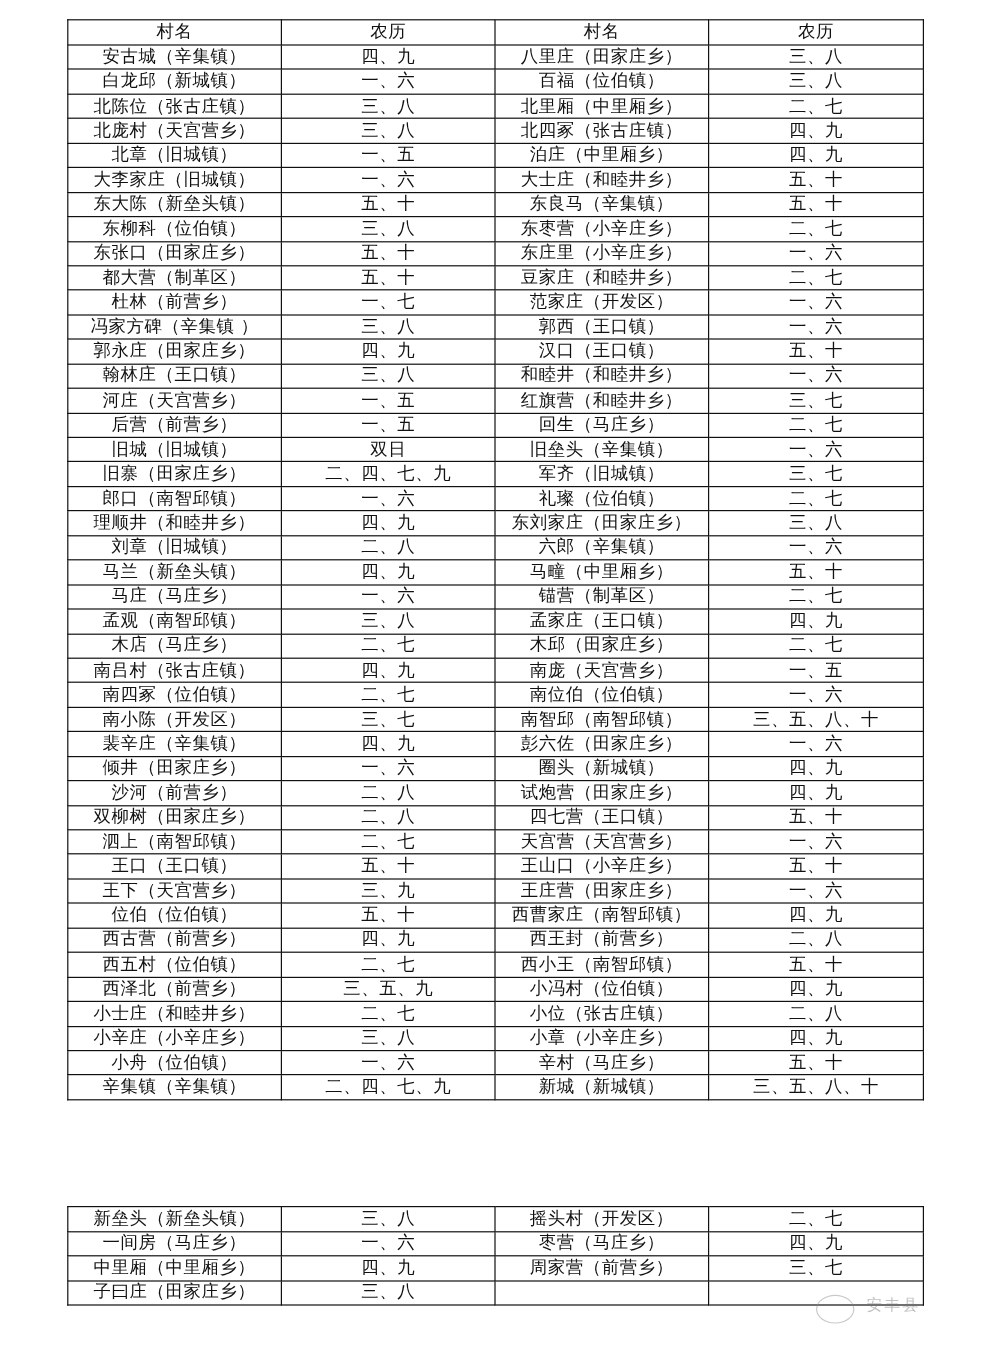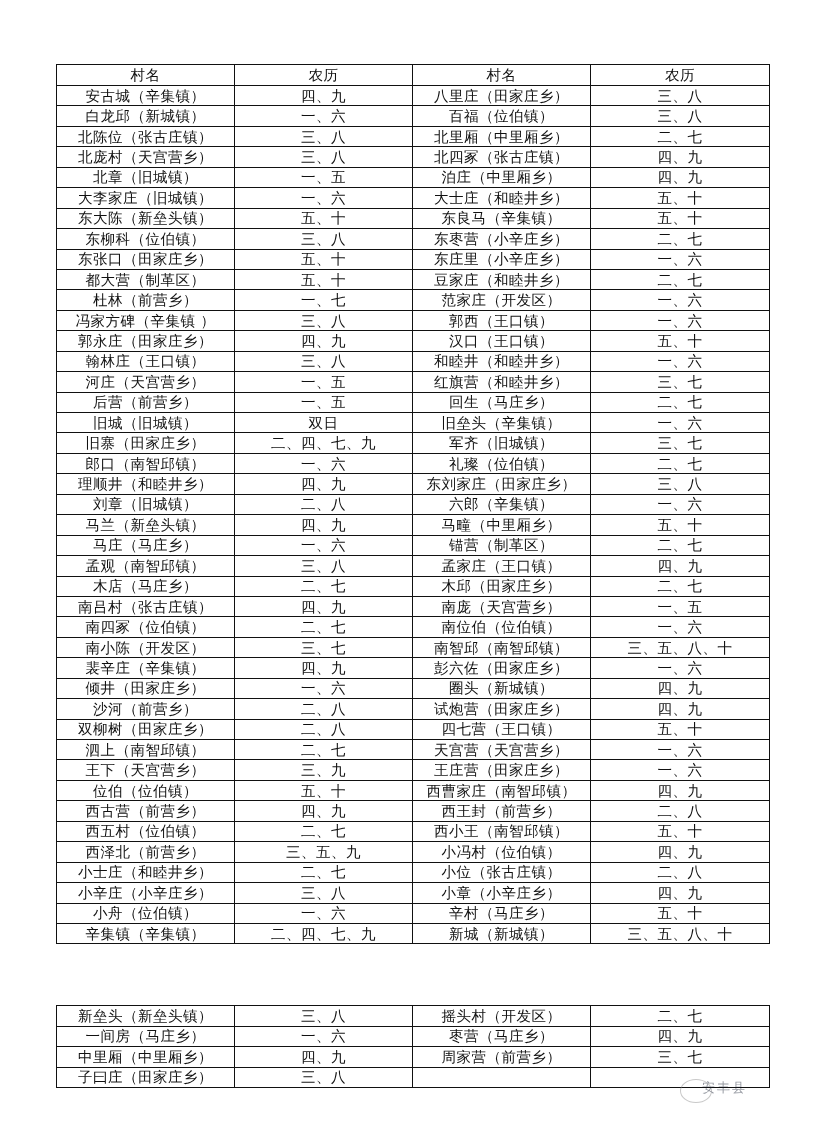--- a/index.html
+++ b/index.html
@@ -9,30 +9,30 @@
                 width: 713px; }
   table.sched col.c1 { width: 178px; }
   table.sched col.c2 { width: 178px; }
   table.sched col.c3 { width: 178px; }
   table.sched col.c4 { width: 179px; }
   table.sched td, table.sched th {
     border: 1.5px solid #111; padding: 0; text-align: center; vertical-align: middle;
     font-size: 14.5px; font-weight: normal; line-height: 18px; white-space: nowrap; overflow: hidden;
     letter-spacing: 0.5px;
   }
-  #t1 { top: 16px; margin-top: 48px; }
+  #t1 { top: 16px; }
   #t1 th { height: 20px; }
   #t1 td { height: 19.45px; }
   #t2 { top: 1005px; }
   #t2 td { height: 19.5px; font-family: Liberation Serif, serif; }
   .watermark { position: absolute; left: 680px; top: 1075px; width: 100px; height: 34px;
                opacity: 0.45; pointer-events: none; }
   .watermark .bubble { position: absolute; left: 0; top: 4px; width: 30px; height: 22px;
                        border: 1.5px solid #888; border-radius: 50%; }
-  .watermark .txt { position: absolute; left: 22px; top: 4px; font-size: 13px; color: #0f172a; letter-spacing: 2px; }
+  .watermark .txt { position: absolute; left: 42px; top: 4px; font-size: 13px; color: #737373; letter-spacing: 2px; }
 </style>
 </head>
 <body>
 
 <table class="sched" id="t1">
   <colgroup>
       <col class="c1">
       <col class="c2">
       <col class="c3">
       <col class="c4">
@@ -238,20 +238,26 @@
         <td>四七营（王口镇）</td>
         <td>五、十</td>
       </tr>
       <tr>
         <td>泗上（南智邱镇）</td>
         <td>二、七</td>
         <td>天宫营（天宫营乡）</td>
         <td>一、六</td>
       </tr>
       <tr>
+        <td>王口（王口镇）</td>
+        <td>五、十</td>
+        <td>王山口（小辛庄乡）</td>
+        <td>五、十</td>
+      </tr>
+      <tr>
         <td>王下（天宫营乡）</td>
         <td>三、九</td>
         <td>王庄营（田家庄乡）</td>
         <td>一、六</td>
       </tr>
       <tr>
         <td>位伯（位伯镇）</td>
         <td>五、十</td>
         <td>西曹家庄（南智邱镇）</td>
         <td>四、九</td>

